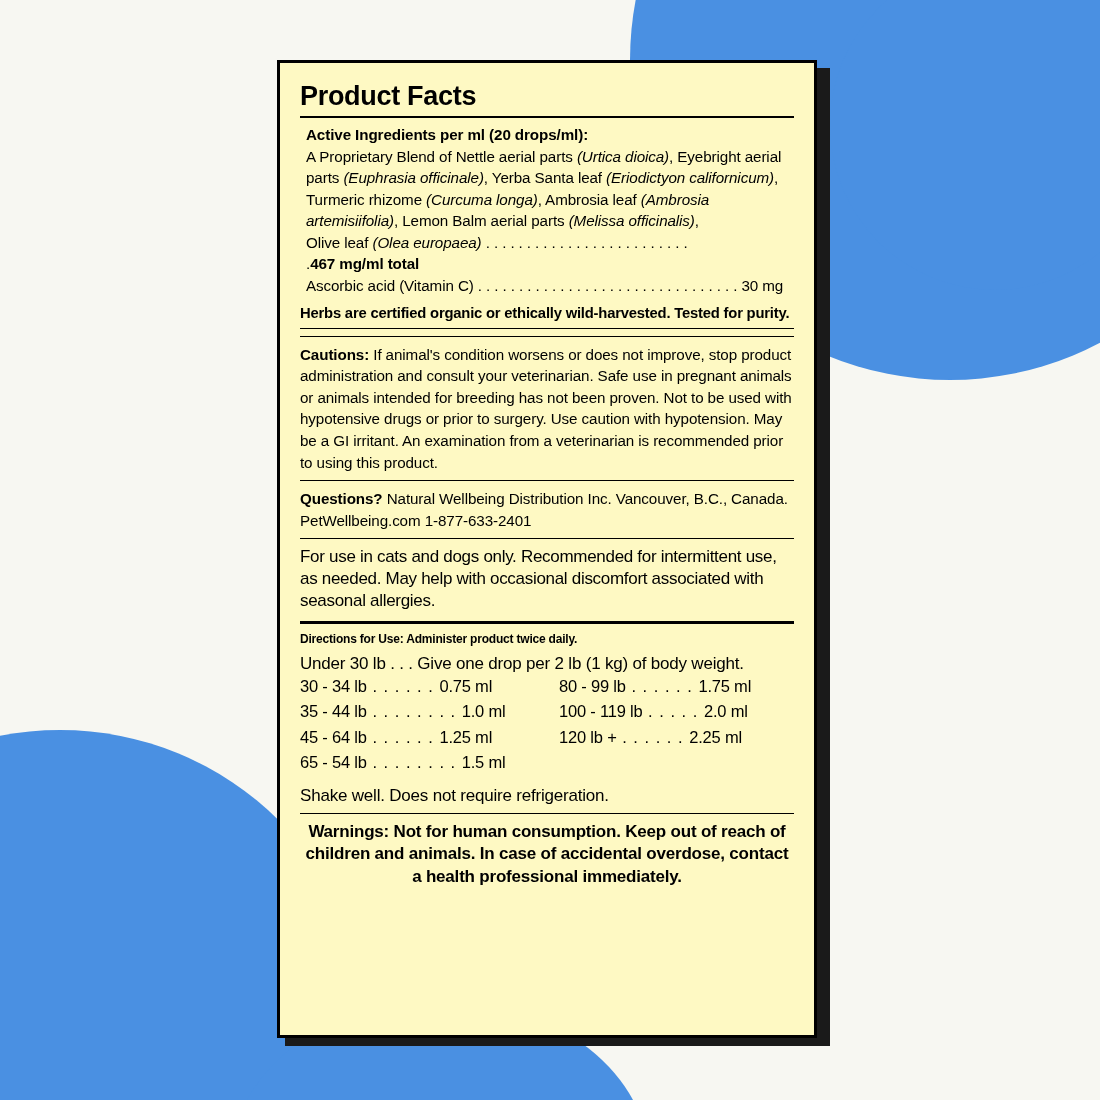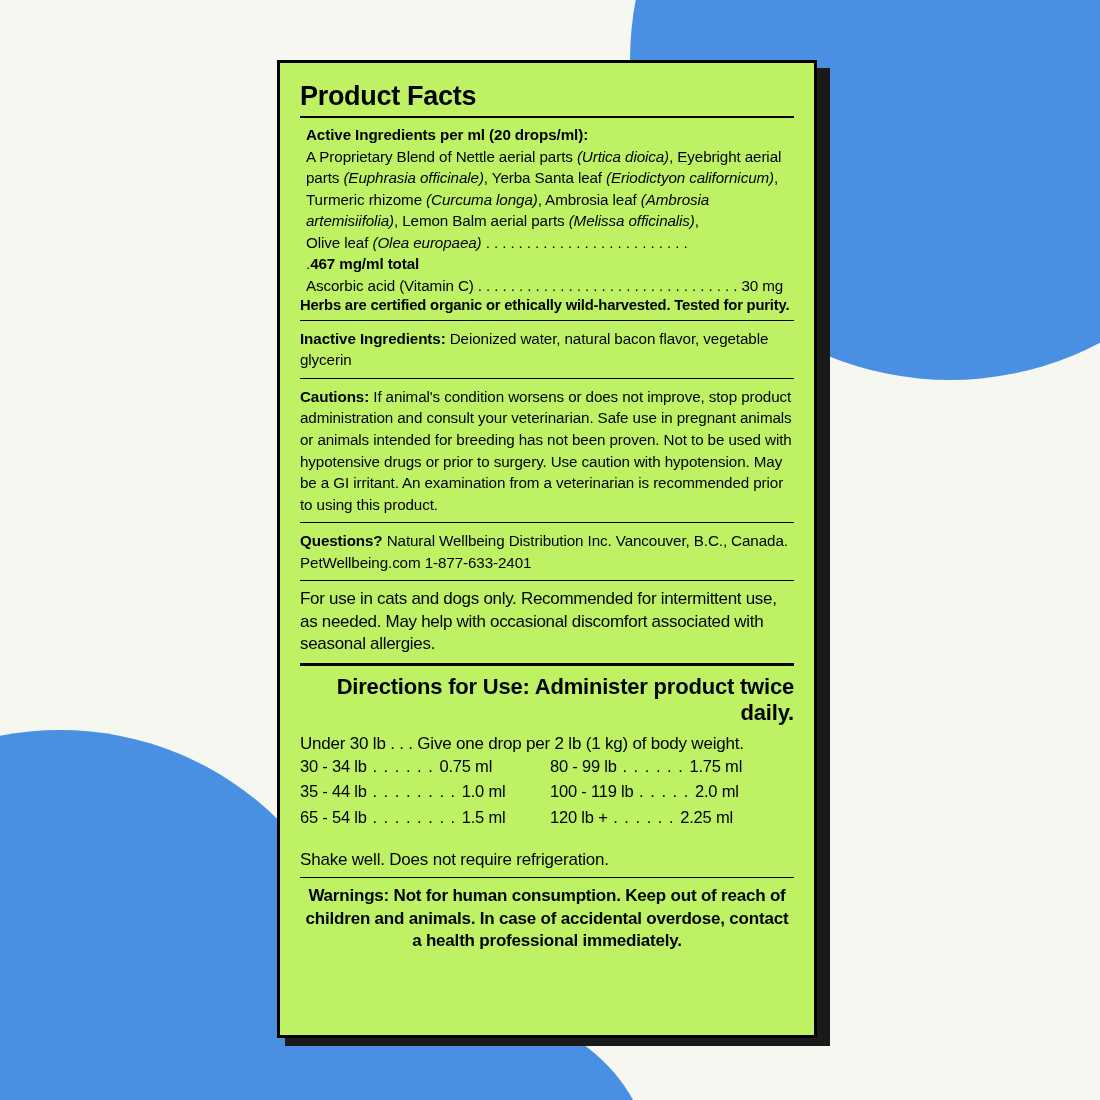--- a/index.html
+++ b/index.html
@@ -73,21 +73,21 @@
     height: 978px;
     background: #1a1a1a;
     z-index: 1;
   }
   .label {
     position: absolute;
     left: 277px;
     top: 60px;
     width: 540px;
     height: 978px;
-    background: #bef264;
+    background: #fef9c3;
     border: 3px solid #000000;
     box-sizing: border-box;
     z-index: 2;
     padding: 10px 18px 10px 18px;
     color: #000;
   }
 
   .title {
     font-size: 27px;
     font-weight: bold;
@@ -129,63 +129,63 @@
     white-space: nowrap;
   }
   .amount-light {
     font-weight: normal;
     white-space: nowrap;
   }
 
   .purity {
     font-size: 14.8px;
     font-weight: bold;
-    margin: 0 2px 0 2px;
+    margin: 8px 2px 0 2px;
     letter-spacing: -0.2px;
   }
 
   .section {
     font-size: 15.2px;
     line-height: 1.42;
     margin: 0 2px;
     letter-spacing: -0.1px;
   }
 
   .callout {
     font-size: 17px;
     font-weight: normal;
     line-height: 1.30;
     margin: 6px 2px 8px 2px;
     letter-spacing: -0.3px;
   }
 
   .directions-title {
-    font-size: 22px;
+    font-size: 12px;
     font-weight: bold;
     margin: 8px 2px 8px 2px;
     letter-spacing: -0.2px;
-    text-align: right;
   }
   .under30 {
     font-size: 17px;
     margin: 0 2px 0 2px;
     letter-spacing: -0.2px;
   }
   .dose-table {
     display: grid;
     grid-template-columns: 250px 1fr;
     margin: 0 2px;
     font-size: 16.5px;
     line-height: 1.55;
     letter-spacing: -0.2px;
+    gap: 9px;
   }
   .dose-row span.dots { letter-spacing: 1px; }
   .shake {
     font-size: 17px;
-    margin: 20px 2px 0 2px;
+    margin: 10px 2px 0 2px;
     letter-spacing: -0.2px;
   }
   .warnings {
     font-size: 17px;
     font-weight: bold;
     line-height: 1.32;
     margin: 2px 2px 0 2px;
     letter-spacing: -0.2px;
     text-align: center;
   }
@@ -216,23 +216,20 @@
       <span>Olive leaf </span><span class="i">(Olea europaea)</span><span> . . . . . . . . . . . . . . . . . . . . . . . . . .</span><span class="amount">467 mg/ml total</span>
     </div>
     <div class="dotline">
       <span>Ascorbic acid (Vitamin C)</span><span> . . . . . . . . . . . . . . . . . . . . . . . . . . . . . . . . </span><span class="amount-light">30 mg</span>
     </div>
   </div>
   <div class="purity">Herbs are certified organic or ethically wild-harvested. Tested for purity.</div>
 
   <hr class="rule-thin">
 
-  <div class="section">
-    <span class="b">Inactive Ingredients:</span><span> Deionized water, natural bacon flavor, vegetable glycerin</span>
-  </div>
 
   <hr class="rule-thin">
 
   <div class="section">
     <span class="b">Cautions:</span><span> If animal's condition worsens or does not improve, stop product administration and consult your veterinarian. Safe use in pregnant animals or animals intended for breeding has not been proven. Not to be used with hypotensive drugs or prior to surgery. Use caution with hypotension. May be a GI irritant. An examination from a veterinarian is recommended prior to using this product.</span>
   </div>
 
   <hr class="rule-thin">
 
   <div class="section">
@@ -253,20 +250,23 @@
 
   <div class="dose-table">
     <div>
       <div class="dose-row">
         <span>30 - 34 lb</span><span class="dots">  . . . . . . </span><span>0.75 ml</span>
       </div>
       <div class="dose-row">
         <span>35 - 44 lb</span><span class="dots">  . . . . . . . . </span><span>1.0 ml</span>
       </div>
       <div class="dose-row">
+        <span>45 - 64 lb</span><span class="dots">  . . . . . . </span><span>1.25 ml</span>
+      </div>
+      <div class="dose-row">
         <span>65 - 54 lb</span><span class="dots">  . . . . . . . . </span><span>1.5 ml</span>
       </div>
     </div>
     <div>
       <div class="dose-row">
         <span>80 - 99 lb</span><span class="dots">  . . . . . . </span><span>1.75 ml</span>
       </div>
       <div class="dose-row">
         <span>100 - 119 lb</span><span class="dots">  . . . . . </span><span>2.0 ml</span>
       </div>

